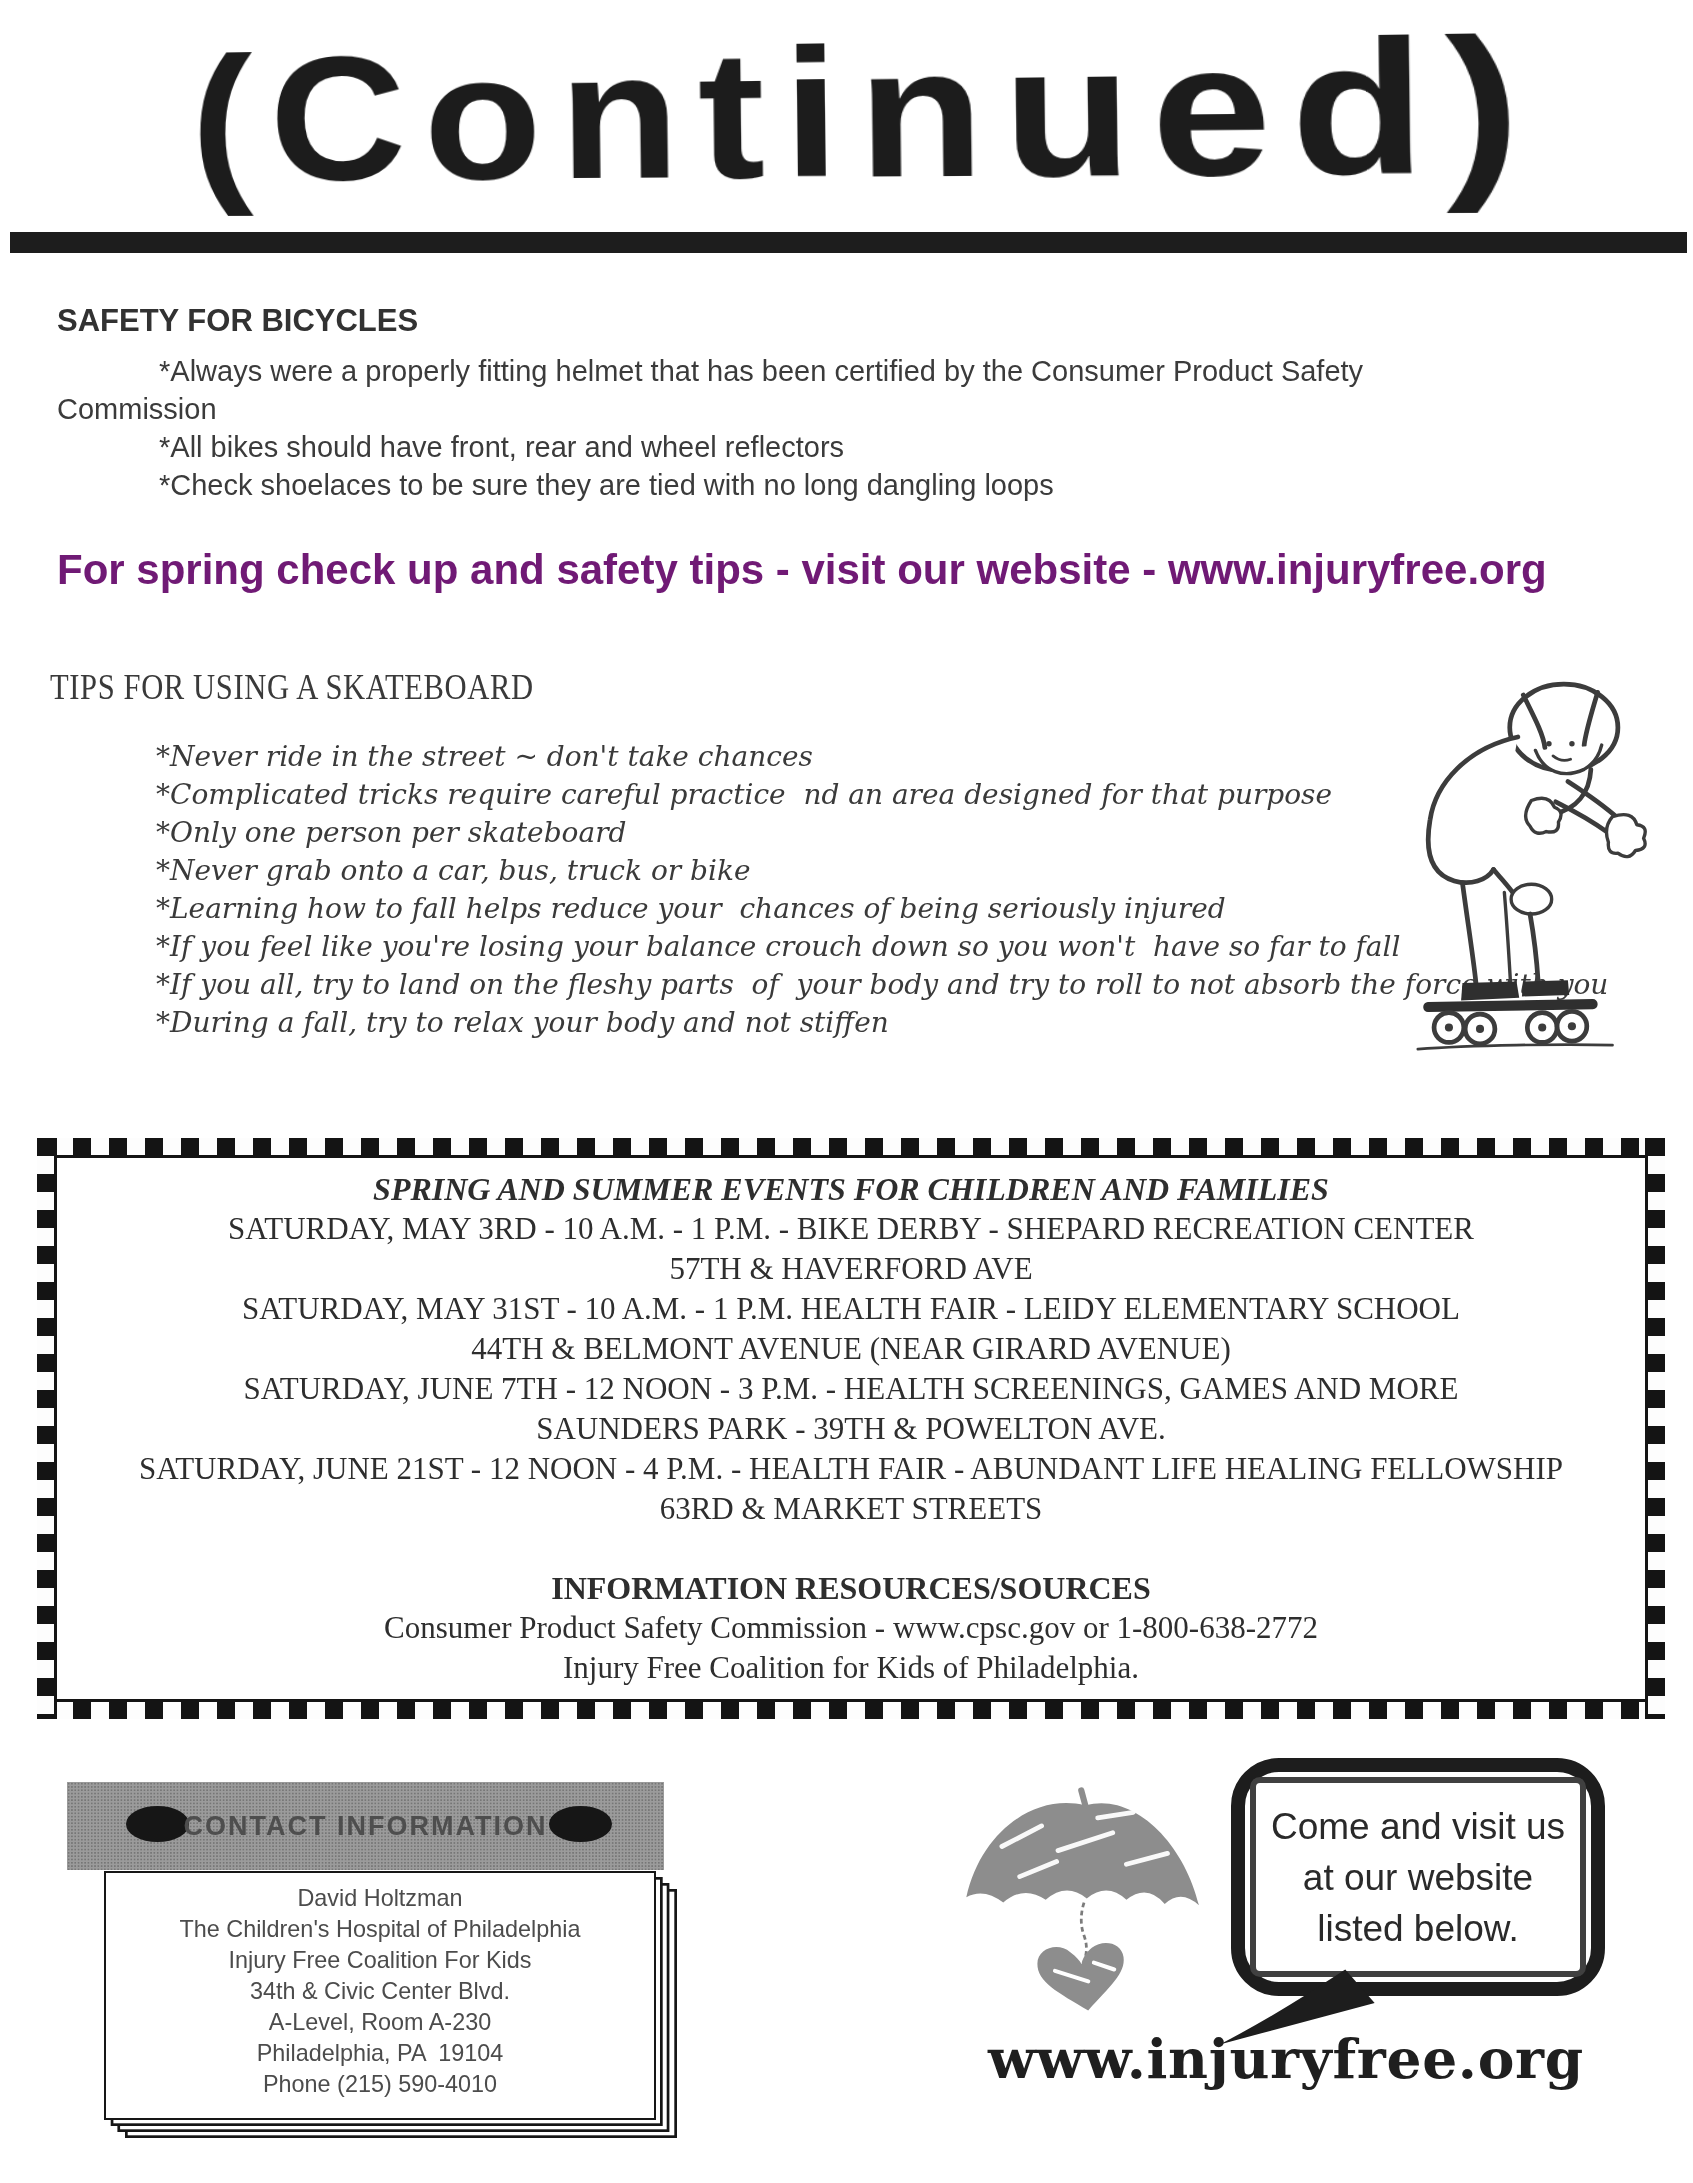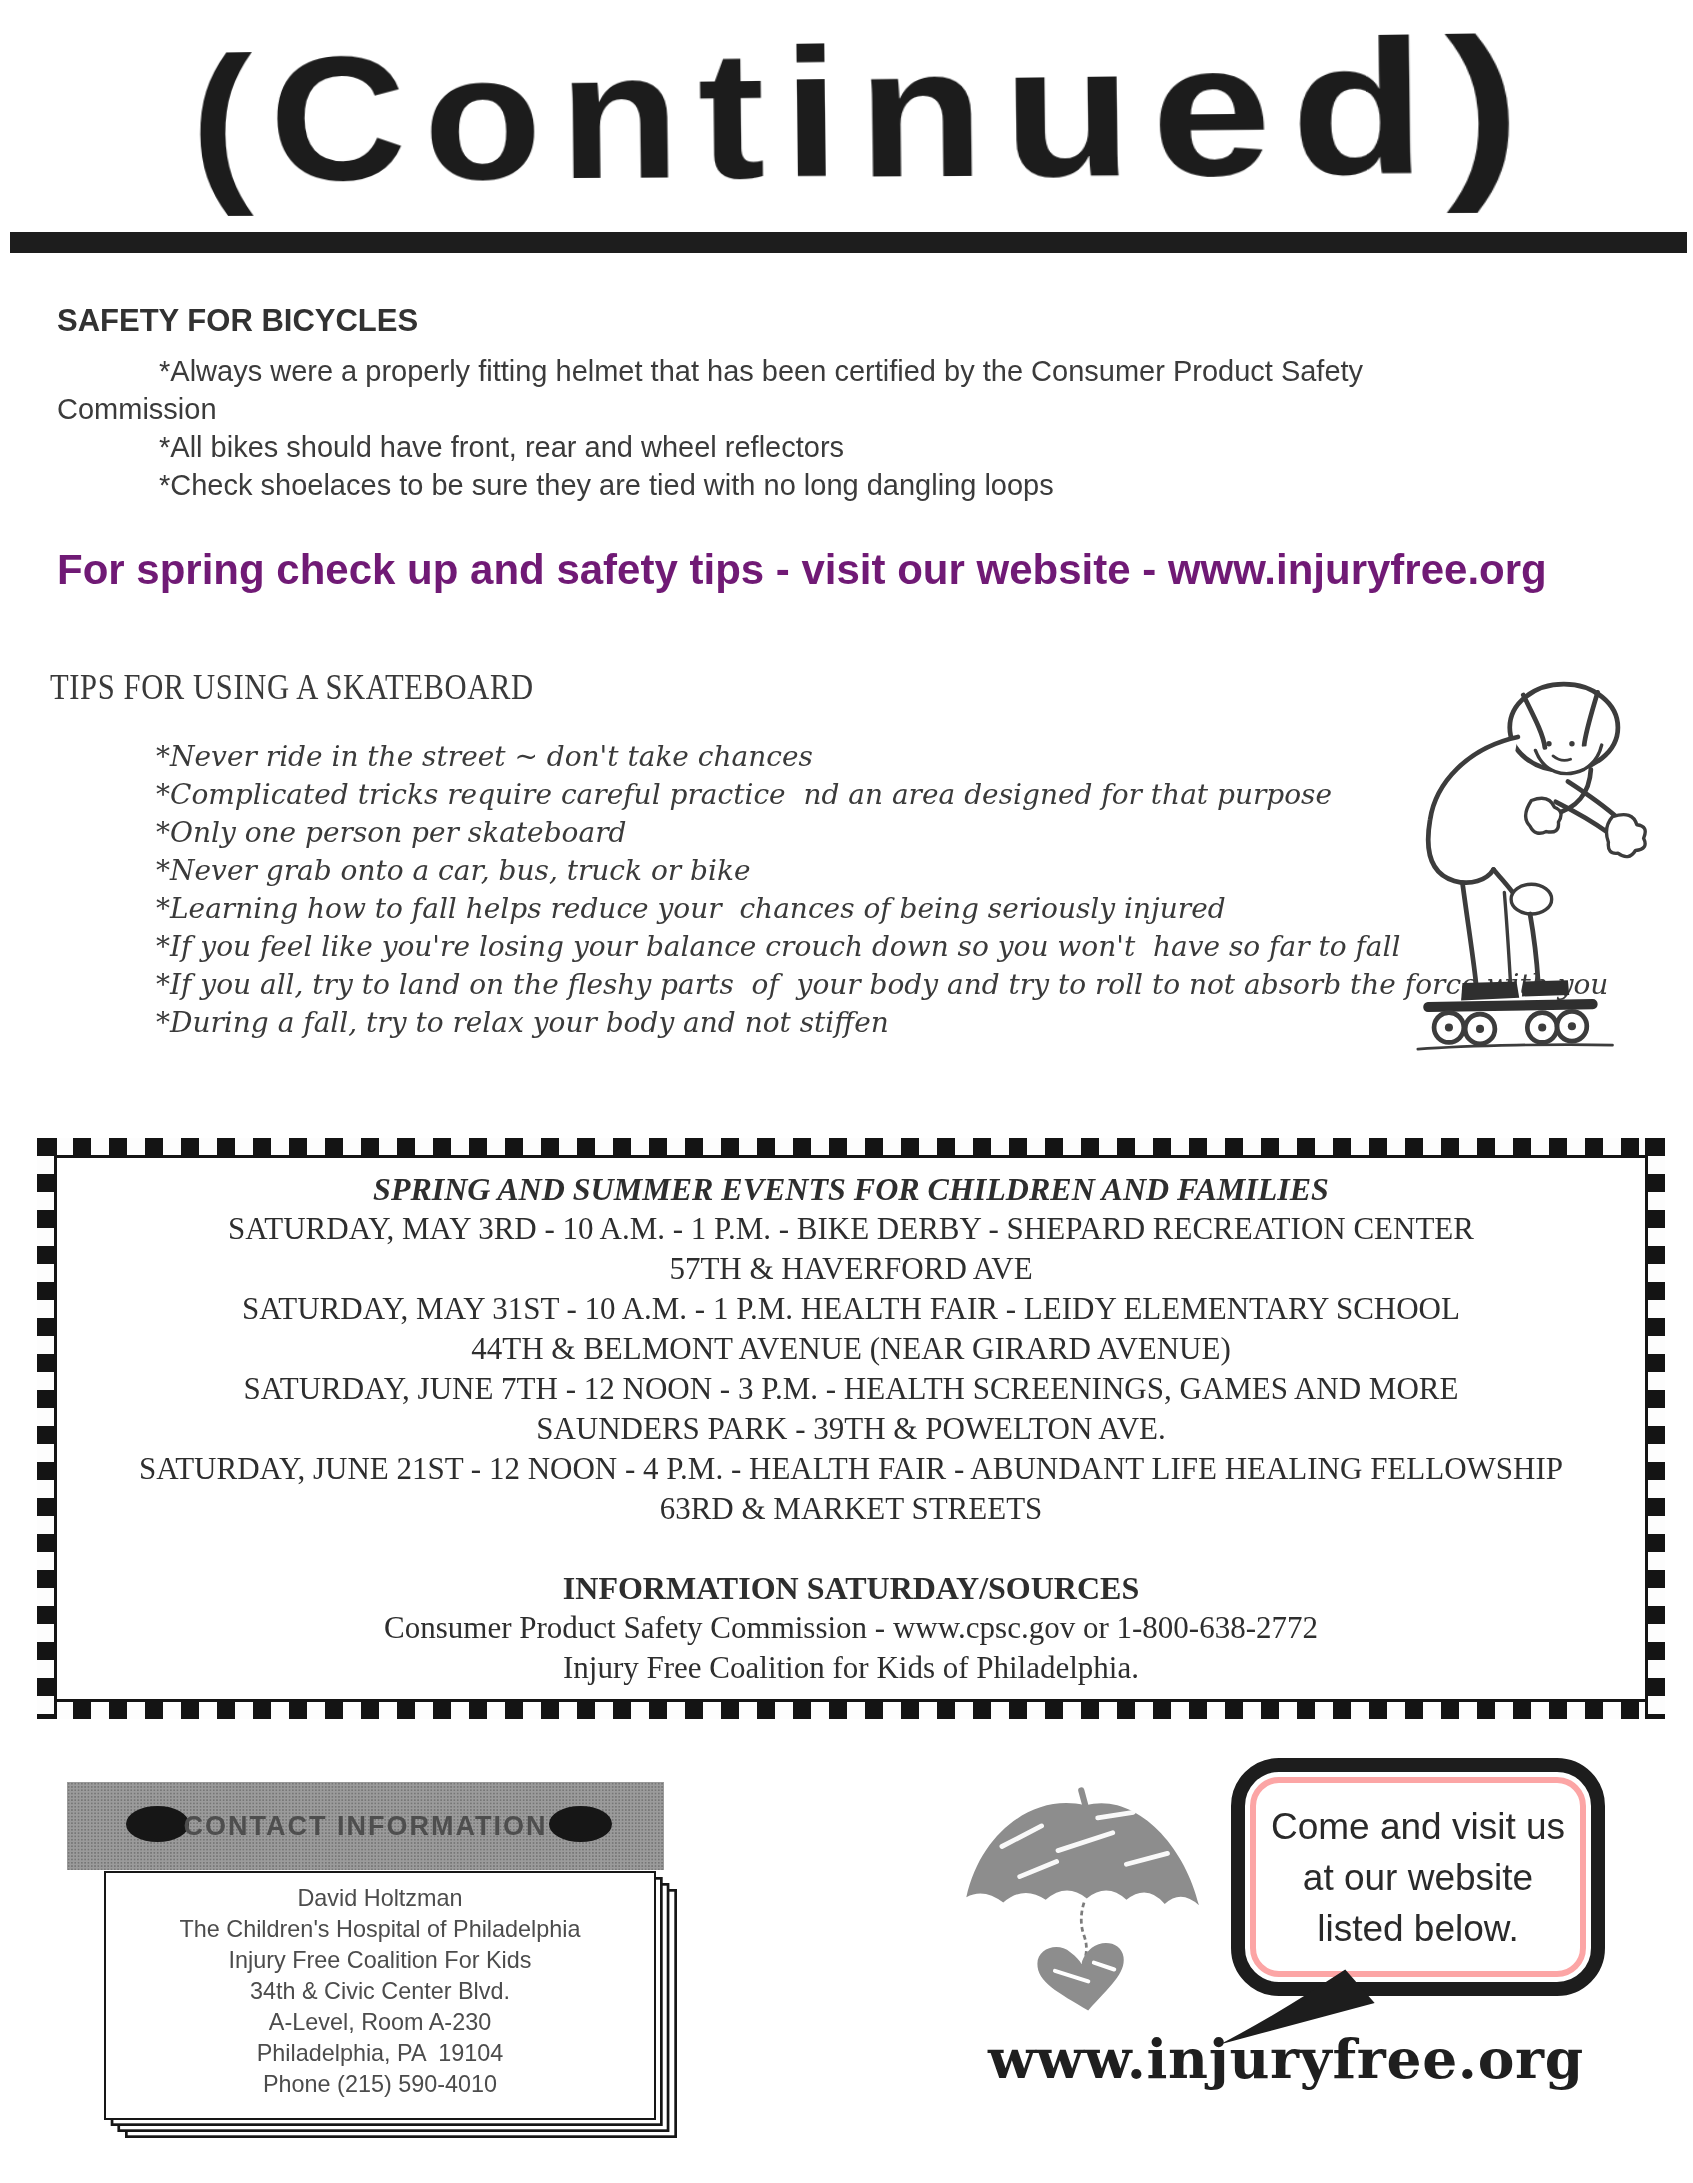--- a/index.html
+++ b/index.html
@@ -80,21 +80,21 @@
   }
   .contact-lines { padding-top:10px; text-align:center; }
   .contact-line { font-size:23.4px; line-height:31px; color:#4c4c4c; white-space:pre; }
   
   .umbrella { position:absolute; left:954px; top:1782px; width:260px; height:233px; }
   .bubble {
     position:absolute; left:1231px; top:1758px; width:374px; height:238px;
     border:14.7px solid #1d1d1d; border-radius:48px; background:#fff; box-sizing:border-box;
   }
   .bubble-inner {
-    position:absolute; inset:5.4px; border:6px solid #fca5a5; border-radius:29px;
+    position:absolute; inset:5.4px; border:6px solid #404040; border-radius:10px;
     display:flex; align-items:center; justify-content:center; text-align:center;
   }
   .bubble-text { font-size:37px; line-height:51px; color:#2a2a2a; width:295px; }
   .bubble-tail { position:absolute; left:1213px; top:1968px; width:167px; height:82px; }
   .website-url {
     position:absolute; left:931px; top:2026px; width:710px; text-align:center;
     font-family:"DejaVu Serif", serif; font-weight:bold; font-size:55px; color:#1f1f1f;
     letter-spacing:0.7px;
   }
 </style>
@@ -175,21 +175,21 @@
       <div class="events-title">SPRING AND SUMMER EVENTS FOR CHILDREN AND FAMILIES</div>
       <div class="event-line">SATURDAY, MAY 3RD - 10 A.M. - 1 P.M. - BIKE DERBY - SHEPARD RECREATION CENTER</div>
       <div class="event-line">57TH &amp; HAVERFORD AVE</div>
       <div class="event-line">SATURDAY, MAY 31ST - 10 A.M. - 1 P.M. HEALTH FAIR - LEIDY ELEMENTARY SCHOOL</div>
       <div class="event-line">44TH &amp; BELMONT AVENUE (NEAR GIRARD AVENUE)</div>
       <div class="event-line">SATURDAY, JUNE 7TH - 12 NOON - 3 P.M. - HEALTH SCREENINGS, GAMES AND MORE</div>
       <div class="event-line">SAUNDERS PARK - 39TH &amp; POWELTON AVE.</div>
       <div class="event-line">SATURDAY, JUNE 21ST - 12 NOON - 4 P.M. - HEALTH FAIR - ABUNDANT LIFE HEALING FELLOWSHIP</div>
       <div class="event-line">63RD &amp; MARKET STREETS</div>
       <div class="events-gap"></div>
-      <div class="resources-heading">INFORMATION SATURDAY/SOURCES</div>
+      <div class="resources-heading">INFORMATION RESOURCES/SOURCES</div>
       <div class="resource-line">Consumer Product Safety Commission - www.cpsc.gov or 1-800-638-2772</div>
       <div class="resource-line">Injury Free Coalition for Kids of Philadelphia.</div>
     </div>
   </div>
 
   <div class="contact-bar">
     <span class="grommet grommet-left"></span>
     <div class="contact-bar-label">CONTACT INFORMATION</div>
     <span class="grommet grommet-right"></span>
   </div>

